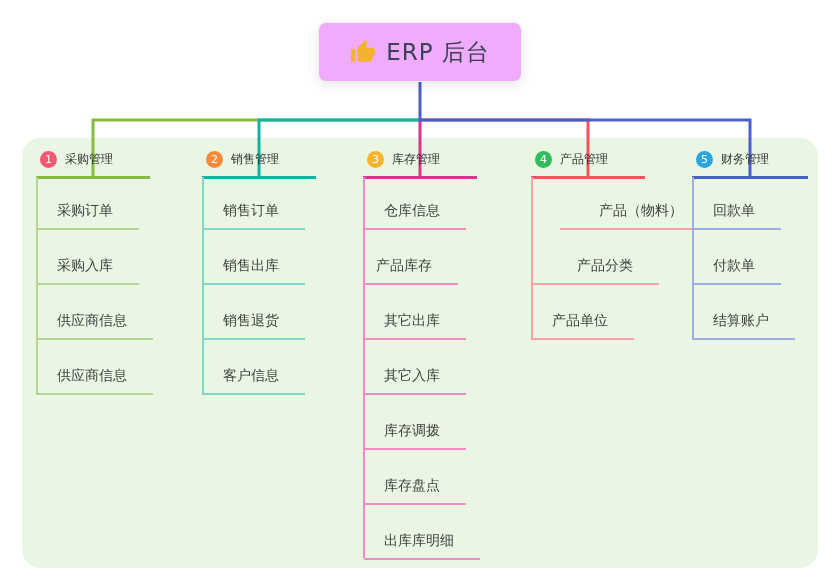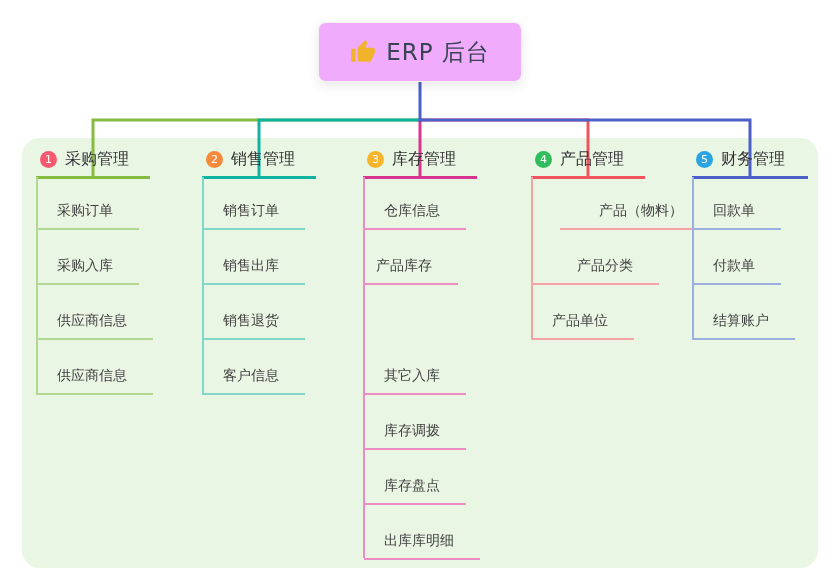--- a/index.html
+++ b/index.html
@@ -15,21 +15,21 @@
              box-shadow:0 4px 12px rgba(0,0,0,0.09);
              display:flex;align-items:center;justify-content:center;gap:10px;
              cursor:pointer;box-sizing:border-box;}
   .root-label{font-size:23px;font-weight:500;color:#3a4354;letter-spacing:1px;}
   .branch-head{position:absolute;display:flex;align-items:center;gap:8px;
                padding:0 0 6px 4px;border-bottom:3px solid #999;height:22px;
                box-sizing:content-box;cursor:pointer;}
   .badge{width:17px;height:17px;border-radius:50%;flex:0 0 17px;
          display:flex;align-items:center;justify-content:center;
          color:#ffffff;font-size:11px;line-height:17px;}
-  .branch-label{font-size:16px;color:#333333;white-space:nowrap;}
+  .branch-label{font-size:12px;color:#333333;white-space:nowrap;}
   .vline{position:absolute;width:2px;background:#ccc;}
   .child{position:absolute;padding:0 26px 8px 20px;border-bottom:2px solid #ccc;
          cursor:pointer;white-space:nowrap;}
   .child-label{font-size:14px;line-height:20px;color:#3f3f3f;}
 </style>
 </head>
 <body>
 
 <div class="page">
 
@@ -81,20 +81,22 @@
 
   <div class="branch-head" style="left: 363px; top: 148px; width: 110px; border-bottom-color: rgb(217, 52, 143);">
     <span class="badge" style="background: rgb(247, 180, 44);">3</span>
     <span class="branch-label">库存管理</span>
   </div>
   <div class="vline" style="left: 363px; top: 177px; height: 381px; background: rgb(240, 140, 197);"></div>
   <div class="child" style="left: 364px; top: 200px; border-bottom-color: rgb(240, 140, 197);">
     <span class="child-label">仓库信息</span></div>
   <div class="child" style="left: 364px; top: 255px; border-bottom-color: rgb(240, 140, 197); padding-left: 12px;">
     <span class="child-label">产品库存</span></div>
+  <div class="child" style="left: 364px; top: 310px; border-bottom-color: rgb(240, 140, 197);">
+    <span class="child-label">其它出库</span></div>
   <div class="child" style="left: 364px; top: 365px; border-bottom-color: rgb(240, 140, 197);">
     <span class="child-label">其它入库</span></div>
   <div class="child" style="left: 364px; top: 420px; border-bottom-color: rgb(240, 140, 197);">
     <span class="child-label">库存调拨</span></div>
   <div class="child" style="left: 364px; top: 475px; border-bottom-color: rgb(240, 140, 197);">
     <span class="child-label">库存盘点</span></div>
   <div class="child" style="left: 364px; top: 530px; border-bottom-color: rgb(240, 140, 197);">
     <span class="child-label">出库库明细</span></div>
 
   <div class="branch-head" style="left: 531px; top: 148px; width: 110px; border-bottom-color: rgb(242, 84, 95);">

